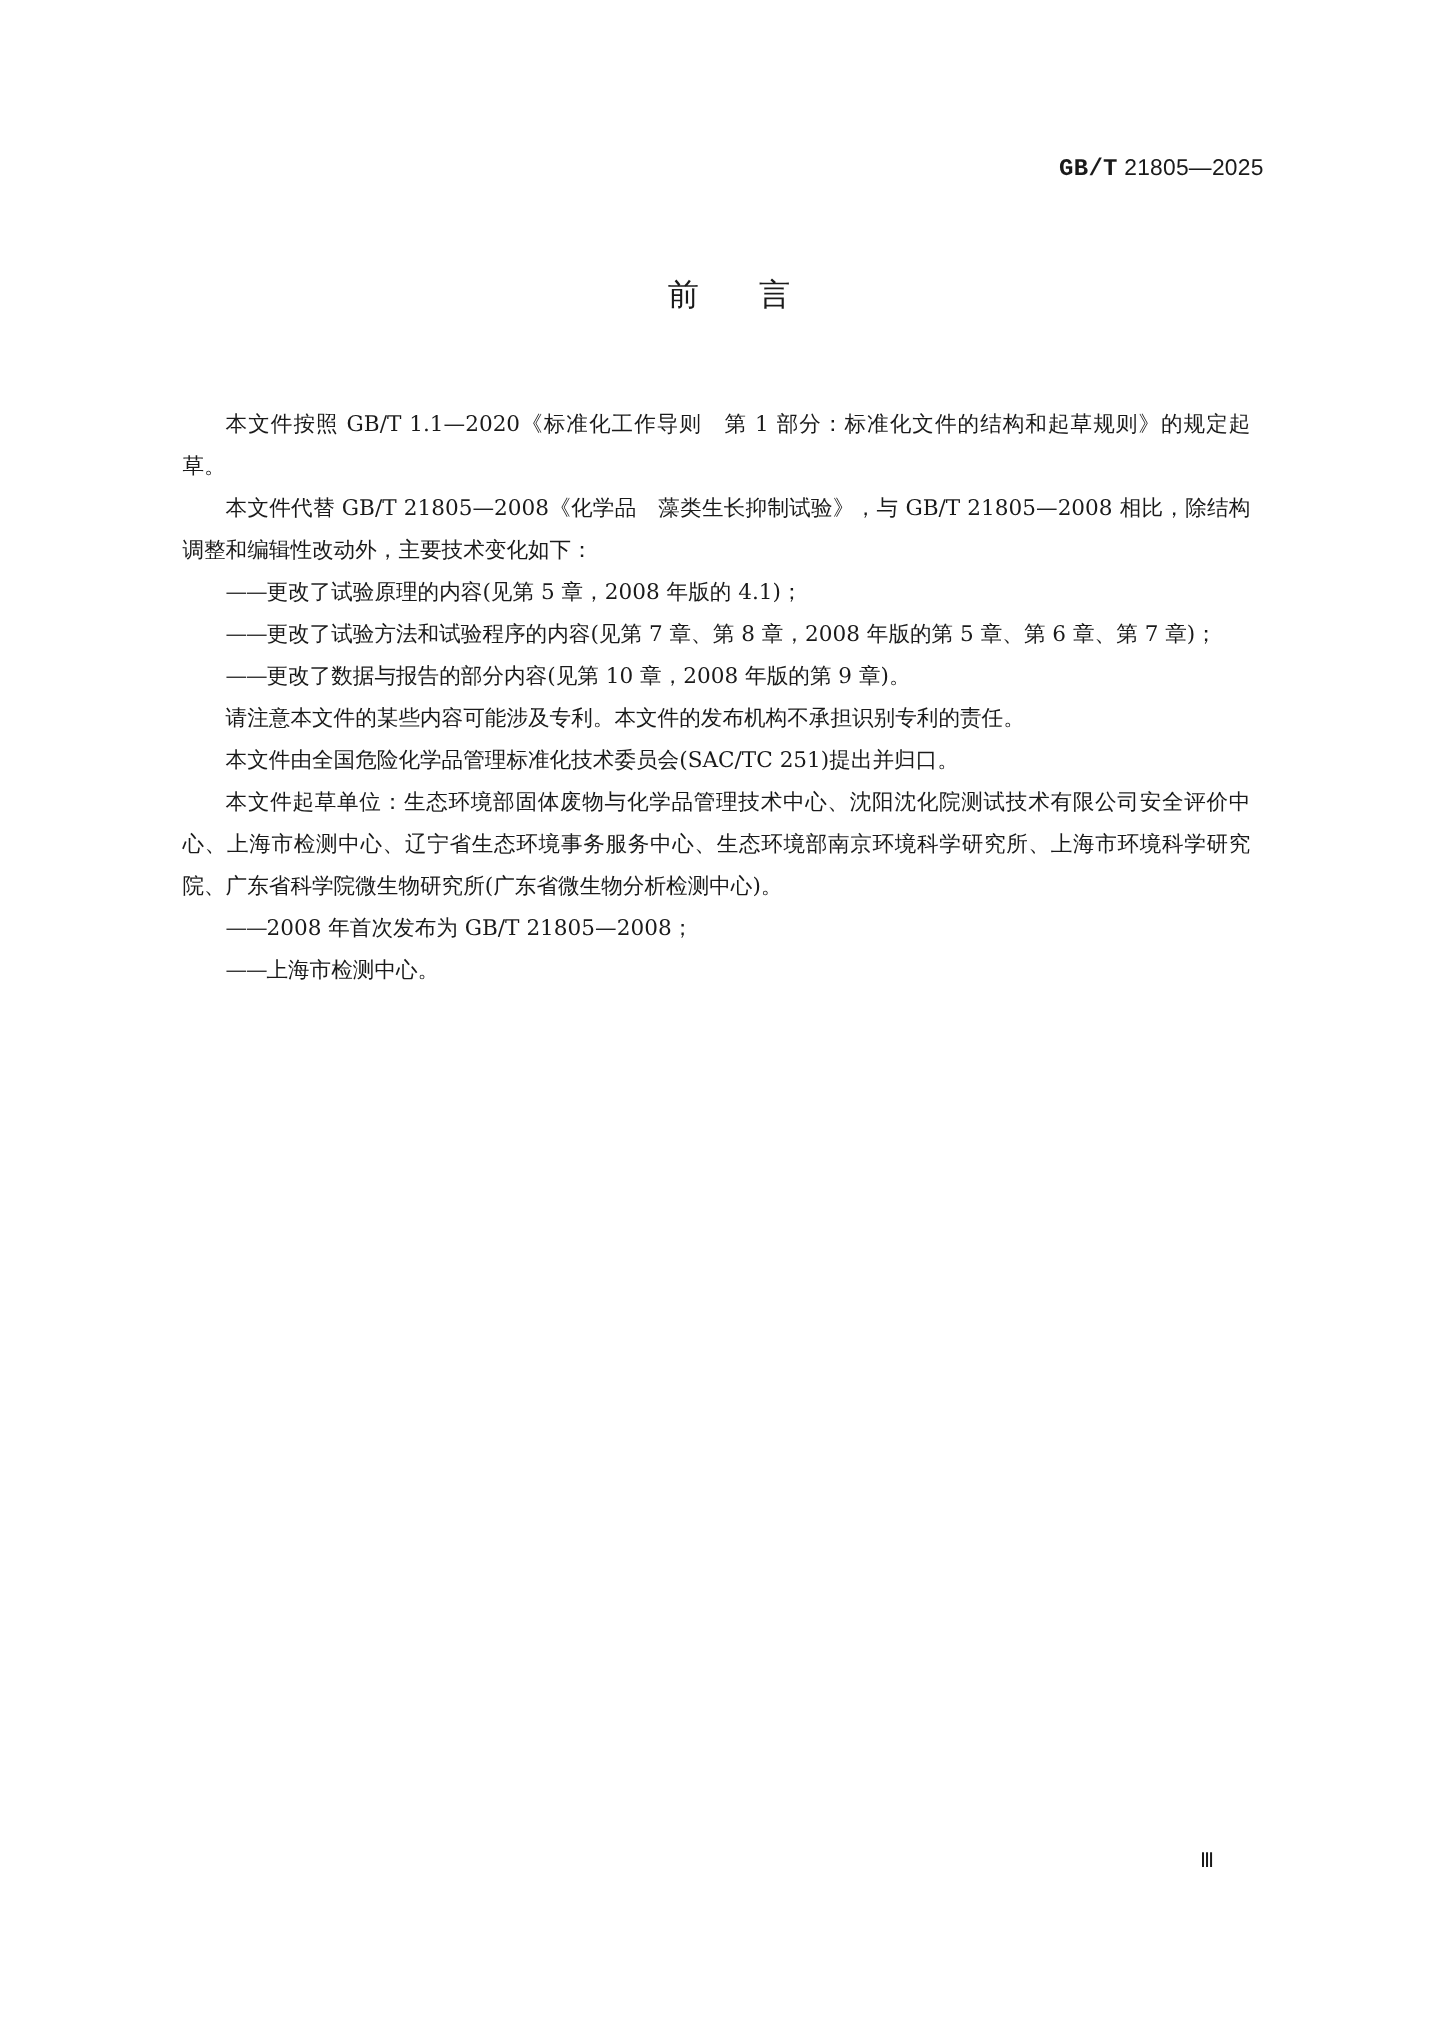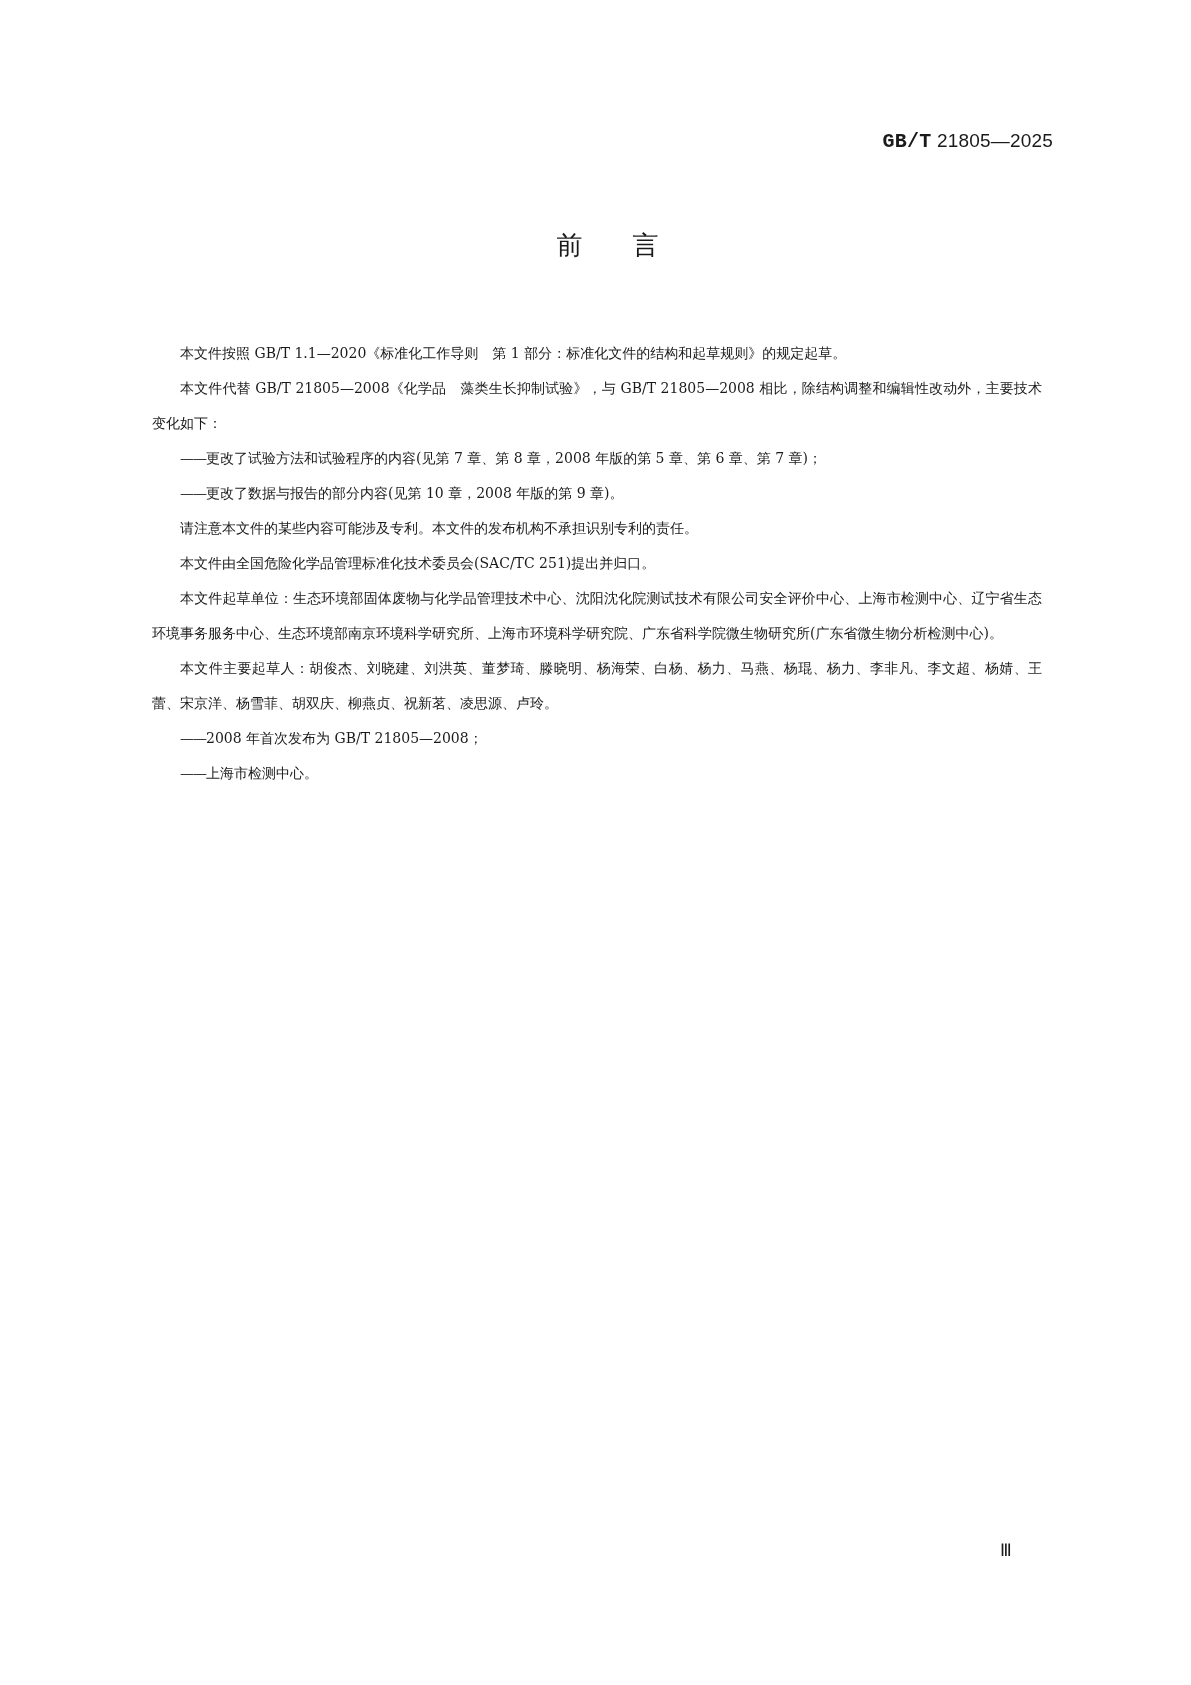--- a/index.html
+++ b/index.html
@@ -14,21 +14,21 @@
       font-size: 19px; letter-spacing: 0.2px;
     }
     .std-code .gbt { font-family: Liberation Mono, monospace; font-weight: bold; font-size: 20px; }
     .title {
       position: absolute; top: 228px; left: 12px; width: 1191px; text-align: center;
       font-family: "DejaVu Sans", sans-serif; font-weight: normal; font-size: 26px;
       letter-spacing: 50px; text-indent: 50px;
     }
     .body {
       position: absolute; top: 336px; left: 152px; width: 890px;
-      font-size: 14px; line-height: 35px;
+      font-size: 18px; line-height: 35px;
     }
     .p { text-indent: 2em; text-align: justify; margin: 0; }
     .dash { text-indent: 2em; margin: 0; }
     .dash .mark { letter-spacing: -1px; color: #333; }
     .page-num {
       position: absolute; top: 1540px; left: 1000px;
       font-family: "Liberation Serif", serif; font-size: 17px;
     }
   </style>
 </head>
@@ -38,25 +38,25 @@
   <span class="gbt">GB/T</span>
   <span>21805—2025</span>
 </div>
 
 <div class="title">前言</div>
 
 <div class="body">
   <p class="p">本文件按照 GB/T 1.1—2020《标准化工作导则　第 1 部分：标准化文件的结构和起草规则》的规定起草。</p>
   <p class="p">本文件代替 GB/T 21805—2008《化学品　藻类生长抑制试验》，与 GB/T 21805—2008 相比，除结构调整和编辑性改动外，主要技术变化如下：</p>
 
+  <p class="dash"><span class="mark">——</span><span>更改了试验原理的内容(见第 5 章，2008 年版的 4.1)；</span></p>
   <p class="dash"><span class="mark">——</span><span>更改了试验方法和试验程序的内容(见第 7 章、第 8 章，2008 年版的第 5 章、第 6 章、第 7 章)；</span></p>
   <p class="dash"><span class="mark">——</span><span>更改了数据与报告的部分内容(见第 10 章，2008 年版的第 9 章)。</span></p>
 
   <p class="p">请注意本文件的某些内容可能涉及专利。本文件的发布机构不承担识别专利的责任。</p>
   <p class="p">本文件由全国危险化学品管理标准化技术委员会(SAC/TC 251)提出并归口。</p>
   <p class="p">本文件起草单位：生态环境部固体废物与化学品管理技术中心、沈阳沈化院测试技术有限公司安全评价中心、上海市检测中心、辽宁省生态环境事务服务中心、生态环境部南京环境科学研究所、上海市环境科学研究院、广东省科学院微生物研究所(广东省微生物分析检测中心)。</p>
-  <p class="p">本文件主要起草人：胡俊杰、刘晓建、刘洪英、董梦琦、滕晓明、杨海荣、白杨、杨力、马燕、杨琨、杨力、李非凡、李文超、杨婧、王蕾、宋京洋、杨雪菲、胡双庆、柳燕贞、祝新茗、凌思源、卢玲。</p>
 
   <p class="dash"><span class="mark">——</span><span>2008 年首次发布为 GB/T 21805—2008；</span></p>
   <p class="dash"><span class="mark">——</span><span>上海市检测中心。</span></p>
 </div>
 
 <div class="page-num">Ⅲ</div>
 
 </body></html>

